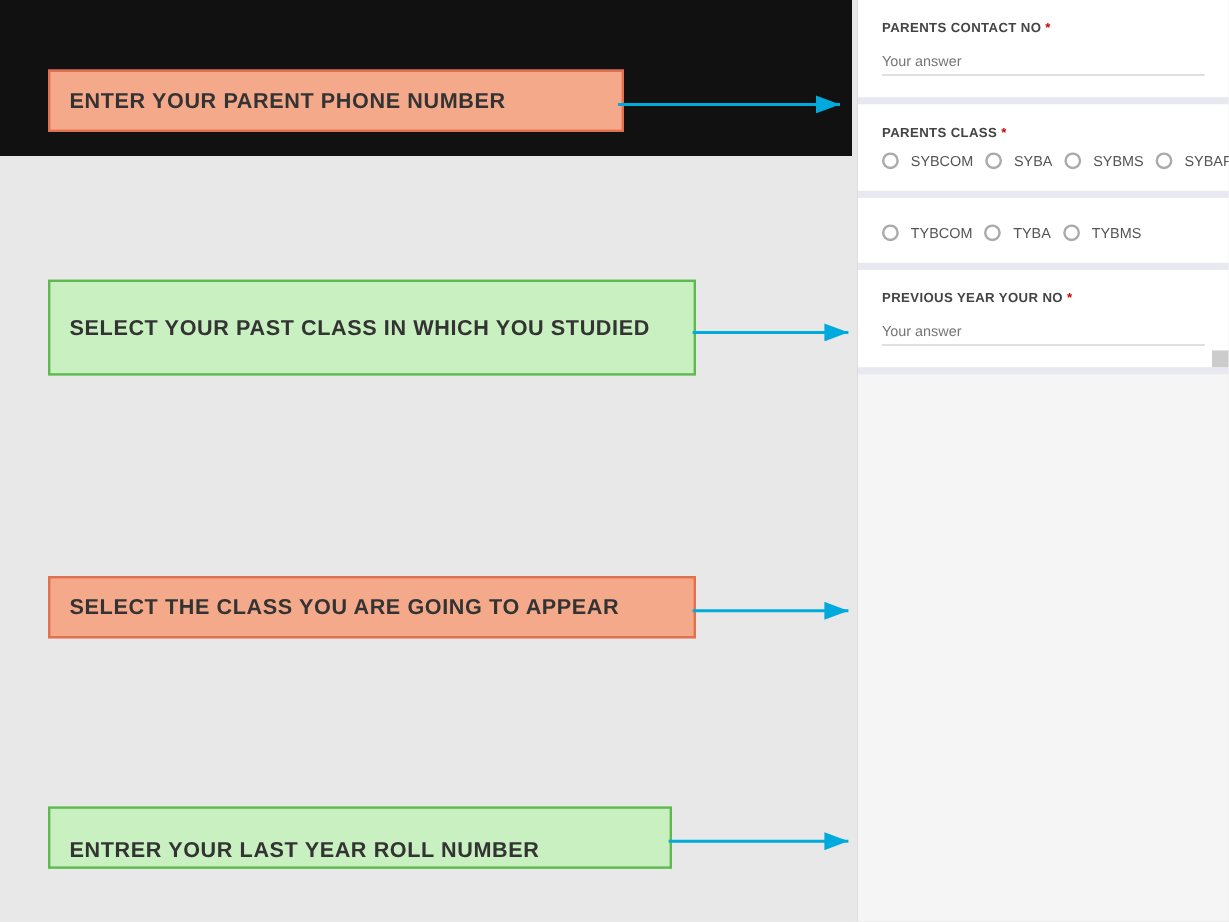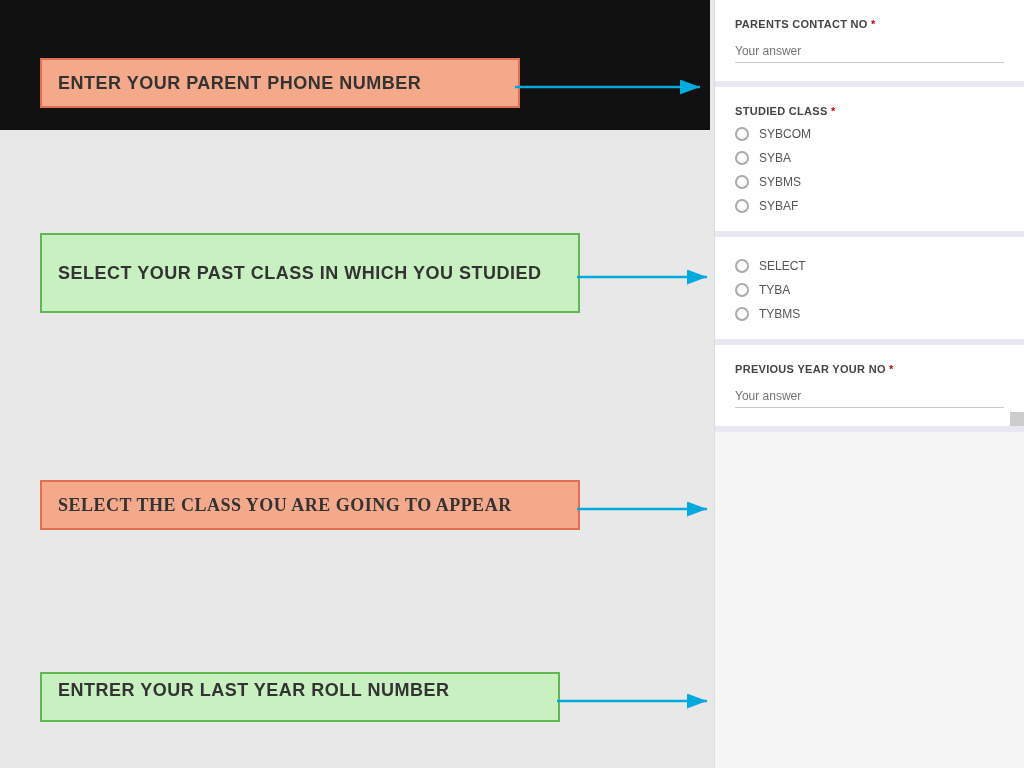--- a/index.html
+++ b/index.html
@@ -35,21 +35,21 @@
       top: 0;
       left: 0;
       width: 710px;
       height: 130px;
       background: #111;
     }
 
     
     .annotation-box {
       position: absolute;
-      padding: 6px 16px;
+      padding: 24px 16px;
       font-size: 18px;
       font-weight: bold;
       letter-spacing: 0.5px;
       border: 2px solid;
     }
 
     .annotation-box.salmon {
       background: #f4a98a;
       border-color: #e07050;
       color: #333;
@@ -98,21 +98,20 @@
       border: none;
       border-bottom: 1px solid #ccc;
       width: 100%;
       padding: 4px 0;
       background: transparent;
       outline: none;
     }
 
     .radio-group {
       display: flex;
-      flex-direction: column;
       gap: 10px;
       margin-top: 4px;
     }
 
     .radio-item {
       display: flex;
       align-items: center;
       gap: 10px;
       font-size: 12px;
       color: #555;
@@ -170,21 +169,21 @@
 
     <svg class="arrow-svg" style="top:262px; left:577px; width:145px; height:30px;" viewBox="0 0 145 30">
       <defs>
         <marker id="arrowhead2" markerWidth="8" markerHeight="6" refX="8" refY="3" orient="auto">
           <polygon points="0 0, 8 3, 0 6" fill="#00aadd"></polygon>
         </marker>
       </defs>
       <line x1="0" y1="15" x2="130" y2="15" stroke="#00aadd" stroke-width="2.5" marker-end="url(#arrowhead2)"></line>
     </svg>
 
-    <div class="annotation-box salmon" style="top:480px; left:40px; width:540px; height:50px; display:flex; align-items:center;font-family:Liberation Serif, serif;">
+    <div class="annotation-box salmon" style="top:480px; left:40px; width:540px; height:50px; display:flex; align-items:center;">
       <span>SELECT THE CLASS YOU ARE GOING TO APPEAR</span>
     </div>
 
     <svg class="arrow-svg" style="top:494px; left:577px; width:145px; height:30px;" viewBox="0 0 145 30">
       <defs>
         <marker id="arrowhead3" markerWidth="8" markerHeight="6" refX="8" refY="3" orient="auto">
           <polygon points="0 0, 8 3, 0 6" fill="#00aadd"></polygon>
         </marker>
       </defs>
       <line x1="0" y1="15" x2="130" y2="15" stroke="#00aadd" stroke-width="2.5" marker-end="url(#arrowhead3)"></line>
@@ -209,21 +208,21 @@
 
     <div class="form-section">
       <div class="form-section-label">
         <span>PARENTS CONTACT NO</span><span class="required"> *</span>
       </div>
       <input class="text-input-field" type="text" placeholder="Your answer" style="">
     </div>
 
     <div class="form-section">
       <div class="form-section-label">
-        <span>STUDIED CLASS</span><span class="required"> *</span>
+        <span>PARENTS CLASS</span><span class="required"> *</span>
       </div>
       <div class="radio-group">
         <label class="radio-item">
           <span class="radio-circle"></span>
           <span>SYBCOM</span>
         </label>
         <label class="radio-item">
           <span class="radio-circle"></span>
           <span>SYBA</span>
         </label>
@@ -235,21 +234,21 @@
           <span class="radio-circle"></span>
           <span>SYBAF</span>
         </label>
       </div>
     </div>
 
     <div class="form-section">
       <div class="radio-group">
         <label class="radio-item">
           <span class="radio-circle"></span>
-          <span>SELECT</span>
+          <span>TYBCOM</span>
         </label>
         <label class="radio-item">
           <span class="radio-circle"></span>
           <span>TYBA</span>
         </label>
         <label class="radio-item">
           <span class="radio-circle"></span>
           <span>TYBMS</span>
         </label>
       </div>

